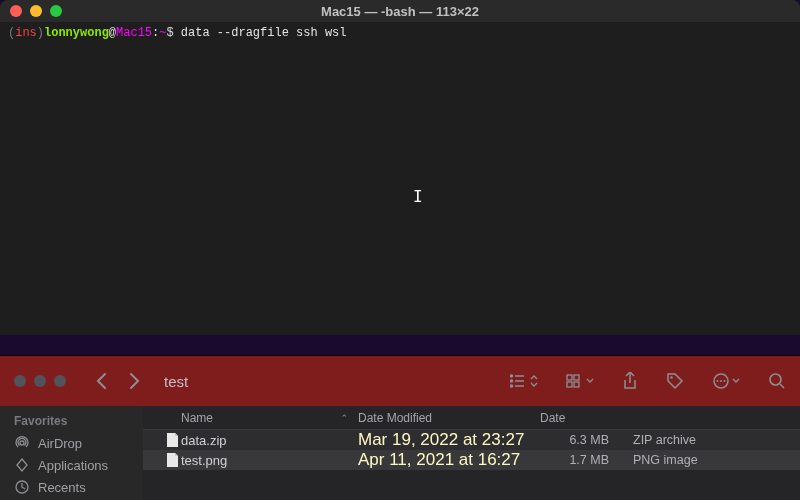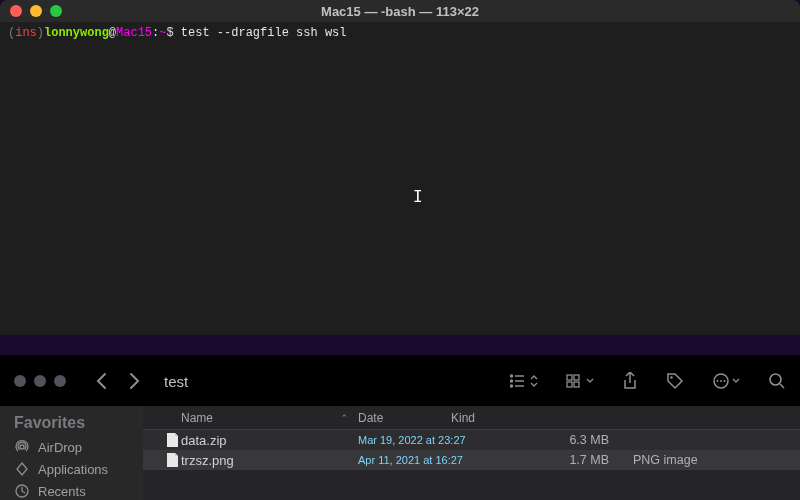--- a/index.html
+++ b/index.html
@@ -84,21 +84,21 @@
       position: absolute;
       left: 0; right: 0; bottom: 0;
       height: 145px;
       background: #2a2a2c;
       border-top: 1px solid #000;
       display: flex;
       flex-direction: column;
     }
     .finder-toolbar {
       height: 50px;
-      background: #000000;
+      background: #7f1d1d;
       display: flex;
       align-items: center;
       padding: 0 14px;
       gap: 10px;
     }
     .finder-traffic {
       display: flex;
       gap: 8px;
       margin-right: 20px;
     }
@@ -131,21 +131,21 @@
       overflow: hidden;
     }
     .finder-sidebar {
       width: 143px;
       background: #282829;
       padding: 6px 0;
       font-size: 13px;
     }
     .sidebar-header {
       color: #7a7a80;
-      font-size: 16px;
+      font-size: 12px;
       font-weight: 600;
       padding: 2px 14px 4px;
     }
     .sidebar-item {
       display: flex;
       align-items: center;
       gap: 8px;
       padding: 3px 14px;
       color: #a0a0a5;
     }
@@ -178,40 +178,40 @@
       align-items: center;
       height: 20px;
       font-size: 13px;
       color: #d0d0d5;
       padding-left: 20px;
     }
     .file-row.alt { background: #2d2d2f; }
     .file-row.sel { background: #38383b; }
     .file-icon { width: 18px; display: flex; justify-content: center; }
     .file-name { width: 177px; }
-    .file-date { width: 182px; color: #7dd3fc; font-size: 11px; }
+    .file-date { width: 182px; color: #fef9c3; font-size: 17px; }
     .file-size { width: 93px; color: #b0b0b5; text-align: right; padding-right: 24px; font-size: 12.5px; }
     .file-kind { flex: 1; color: #b0b0b5; font-size: 12.5px; }
     
     svg { display: block; }
   </style>
 </head>
 <body>
 
 <div class="terminal-window">
   <div class="terminal-titlebar">
     <div class="traffic-lights">
       <div class="traffic-light tl-red"></div>
       <div class="traffic-light tl-yellow"></div>
       <div class="traffic-light tl-green"></div>
     </div>
     <div class="terminal-title">Mac15 — -bash — 113×22</div>
   </div>
   <div class="terminal-body">
-    <div class="prompt-line"><span class="p-paren">(</span><span class="p-ins">ins</span><span class="p-paren">)</span><span class="p-user">lonnywong</span><span class="p-at">@</span><span class="p-host">Mac15</span><span class="p-colon">:</span><span class="p-path">~</span><span class="p-dollar">$</span> <span class="p-cmd">test --dragfile ssh wsl</span></div>
+    <div class="prompt-line"><span class="p-paren">(</span><span class="p-ins">ins</span><span class="p-paren">)</span><span class="p-user">lonnywong</span><span class="p-at">@</span><span class="p-host">Mac15</span><span class="p-colon">:</span><span class="p-path">~</span><span class="p-dollar">$</span> <span class="p-cmd">data --dragfile ssh wsl</span></div>
     <div class="ibeam-cursor">𝙸</div>
   </div>
 </div>
 
 <div class="finder-window">
   <div class="finder-toolbar">
     <div class="finder-traffic">
       <div class="traffic-light"></div>
       <div class="traffic-light"></div>
       <div class="traffic-light"></div>
@@ -327,43 +327,44 @@
         <span>Recents</span>
       </div>
     </div>
 
     <div class="finder-content">
       <div class="column-headers">
         <div class="col-name">
           <span>Name</span>
           <span class="sort-arrow">⌃</span>
         </div>
+        <div class="col-date">Date Modified</div>
         <div class="col-size">Date</div>
-        <div class="col-kind">Kind</div>
       </div>
       <div class="file-list">
         <div class="file-row alt">
           <span class="file-icon">
             <svg width="13" height="15" viewBox="0 0 13 15">
                 <path d="M1 0 L9 0 L12 3 L12 14 L1 14 Z" fill="#e8e8e8"></path>
                 <path d="M9 0 L9 3 L12 3" fill="#c8c8c8"></path>
               </svg>
           </span>
           <span class="file-name">data.zip</span>
           <span class="file-date">Mar 19, 2022 at 23:27</span>
           <span class="file-size">6.3 MB</span>
+          <span class="file-kind">ZIP archive</span>
         </div>
         <div class="file-row sel">
           <span class="file-icon">
             <svg width="13" height="15" viewBox="0 0 13 15">
                 <path d="M1 0 L9 0 L12 3 L12 14 L1 14 Z" fill="#e8e8e8"></path>
                 <path d="M9 0 L9 3 L12 3" fill="#c8c8c8"></path>
               </svg>
           </span>
-          <span class="file-name">trzsz.png</span>
+          <span class="file-name">test.png</span>
           <span class="file-date">Apr 11, 2021 at 16:27</span>
           <span class="file-size">1.7 MB</span>
           <span class="file-kind">PNG image</span>
         </div>
       </div>
     </div>
   </div>
 </div>
 
 </body></html>

